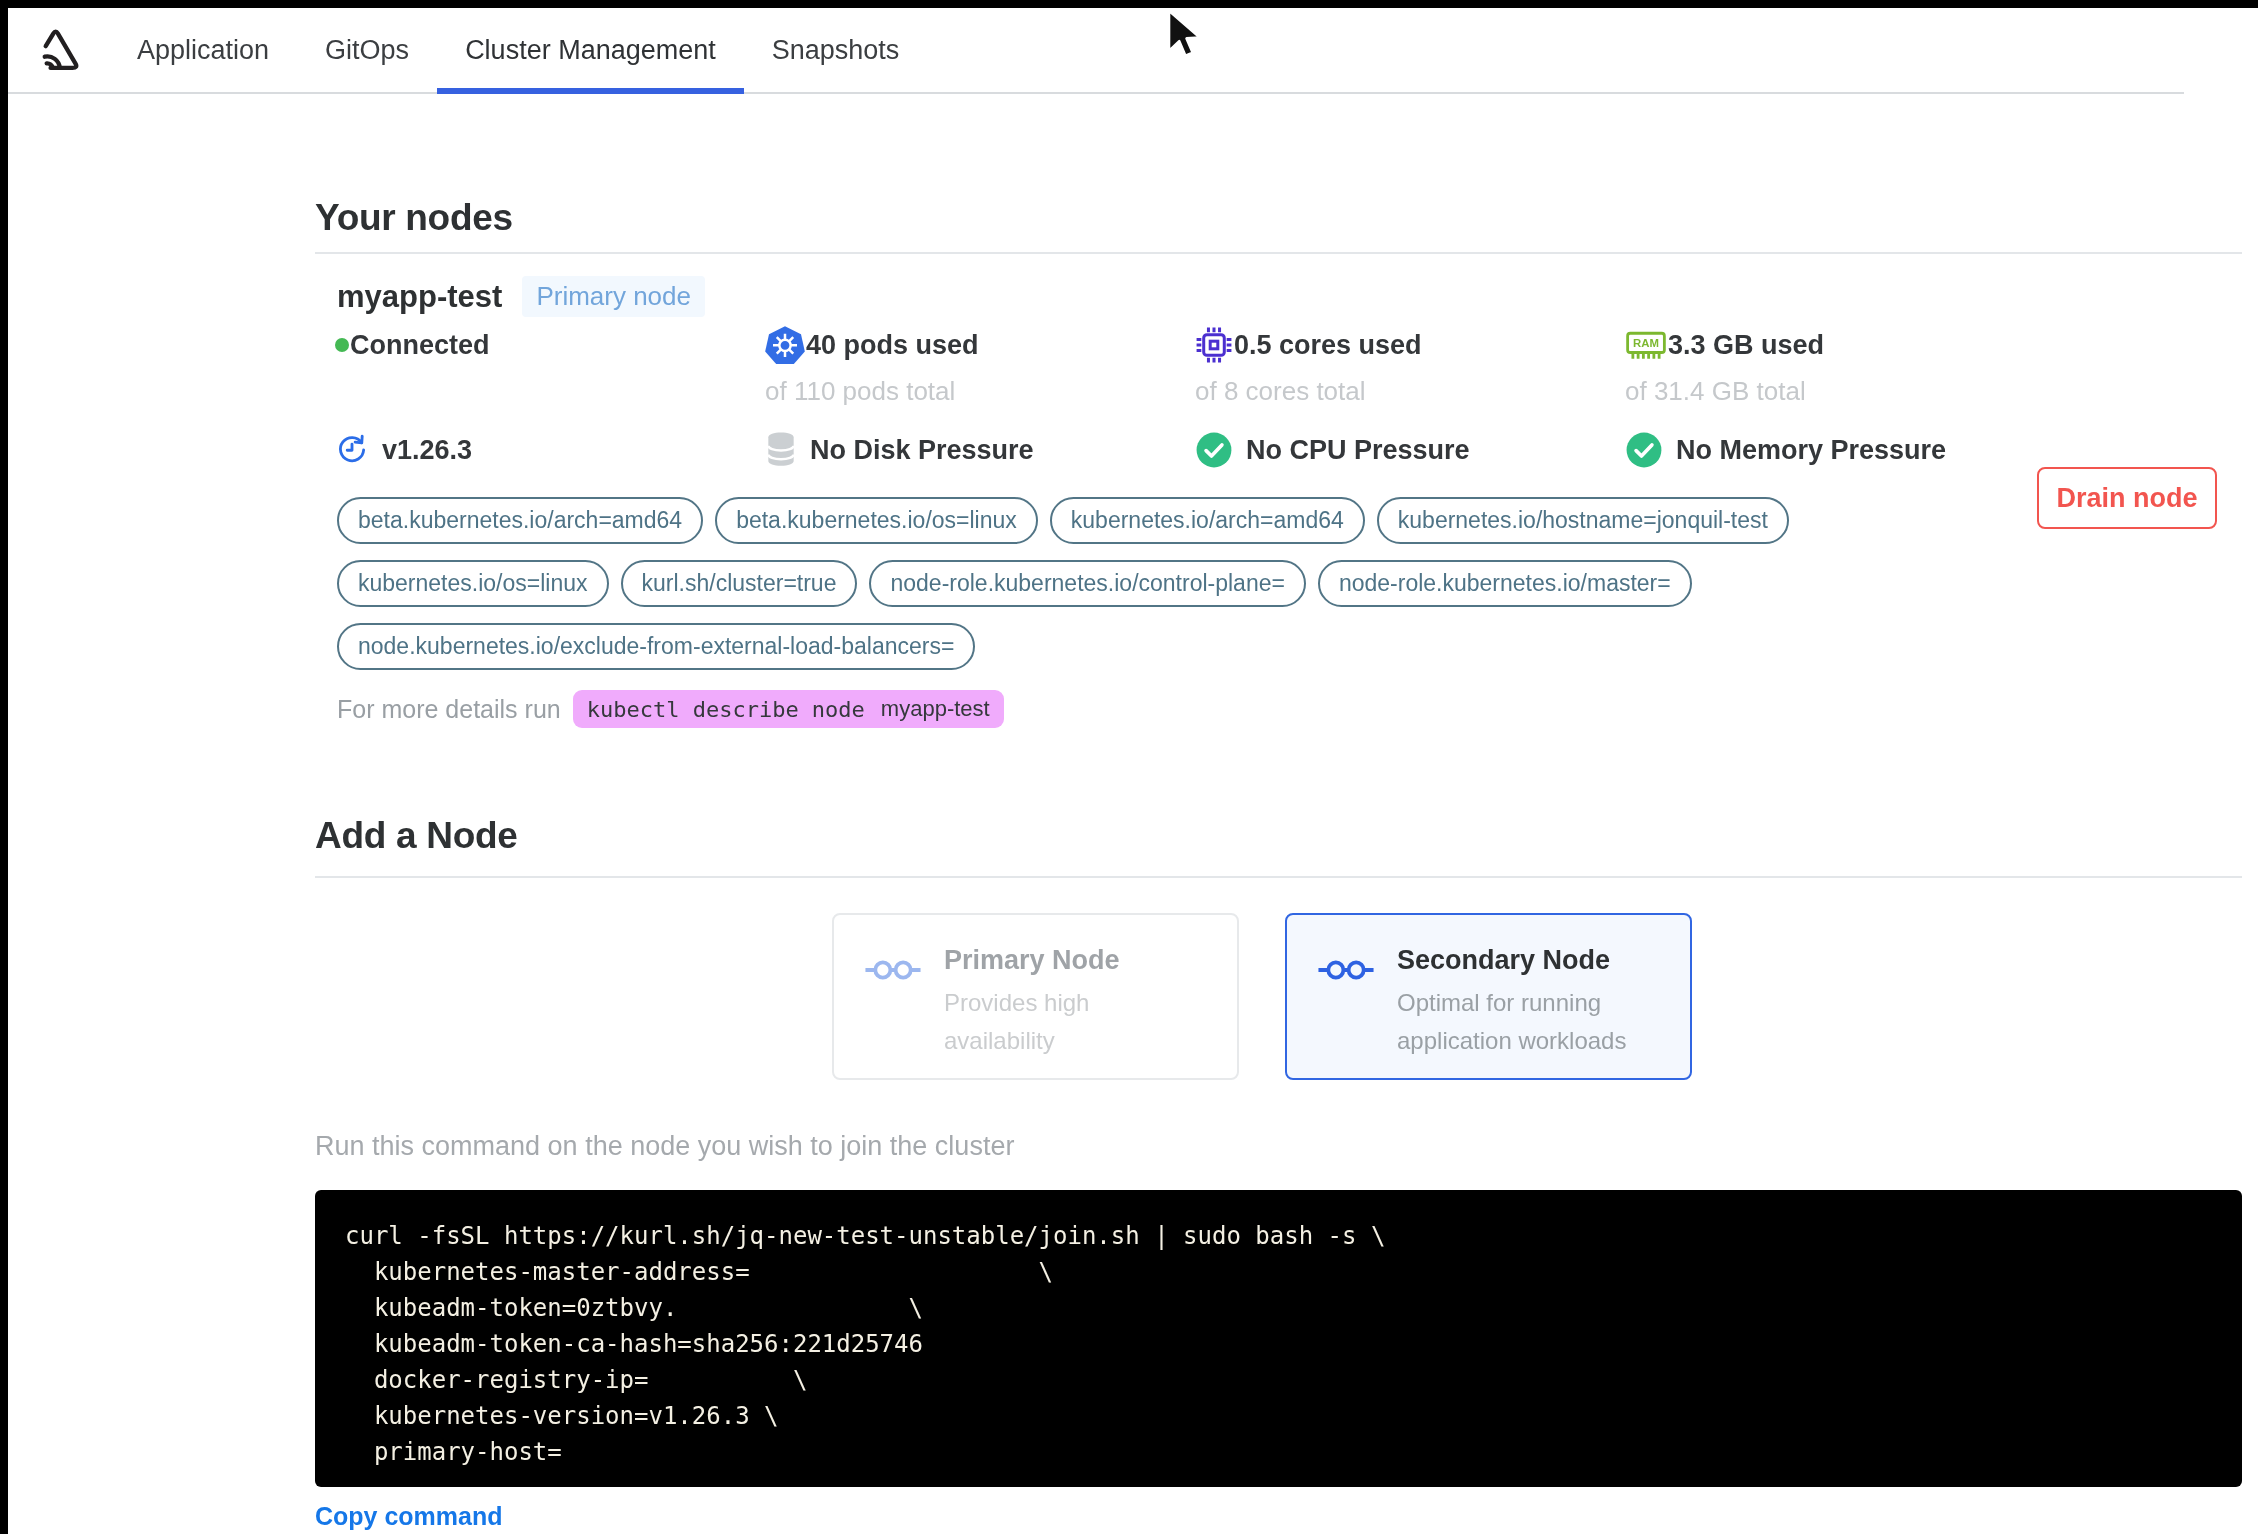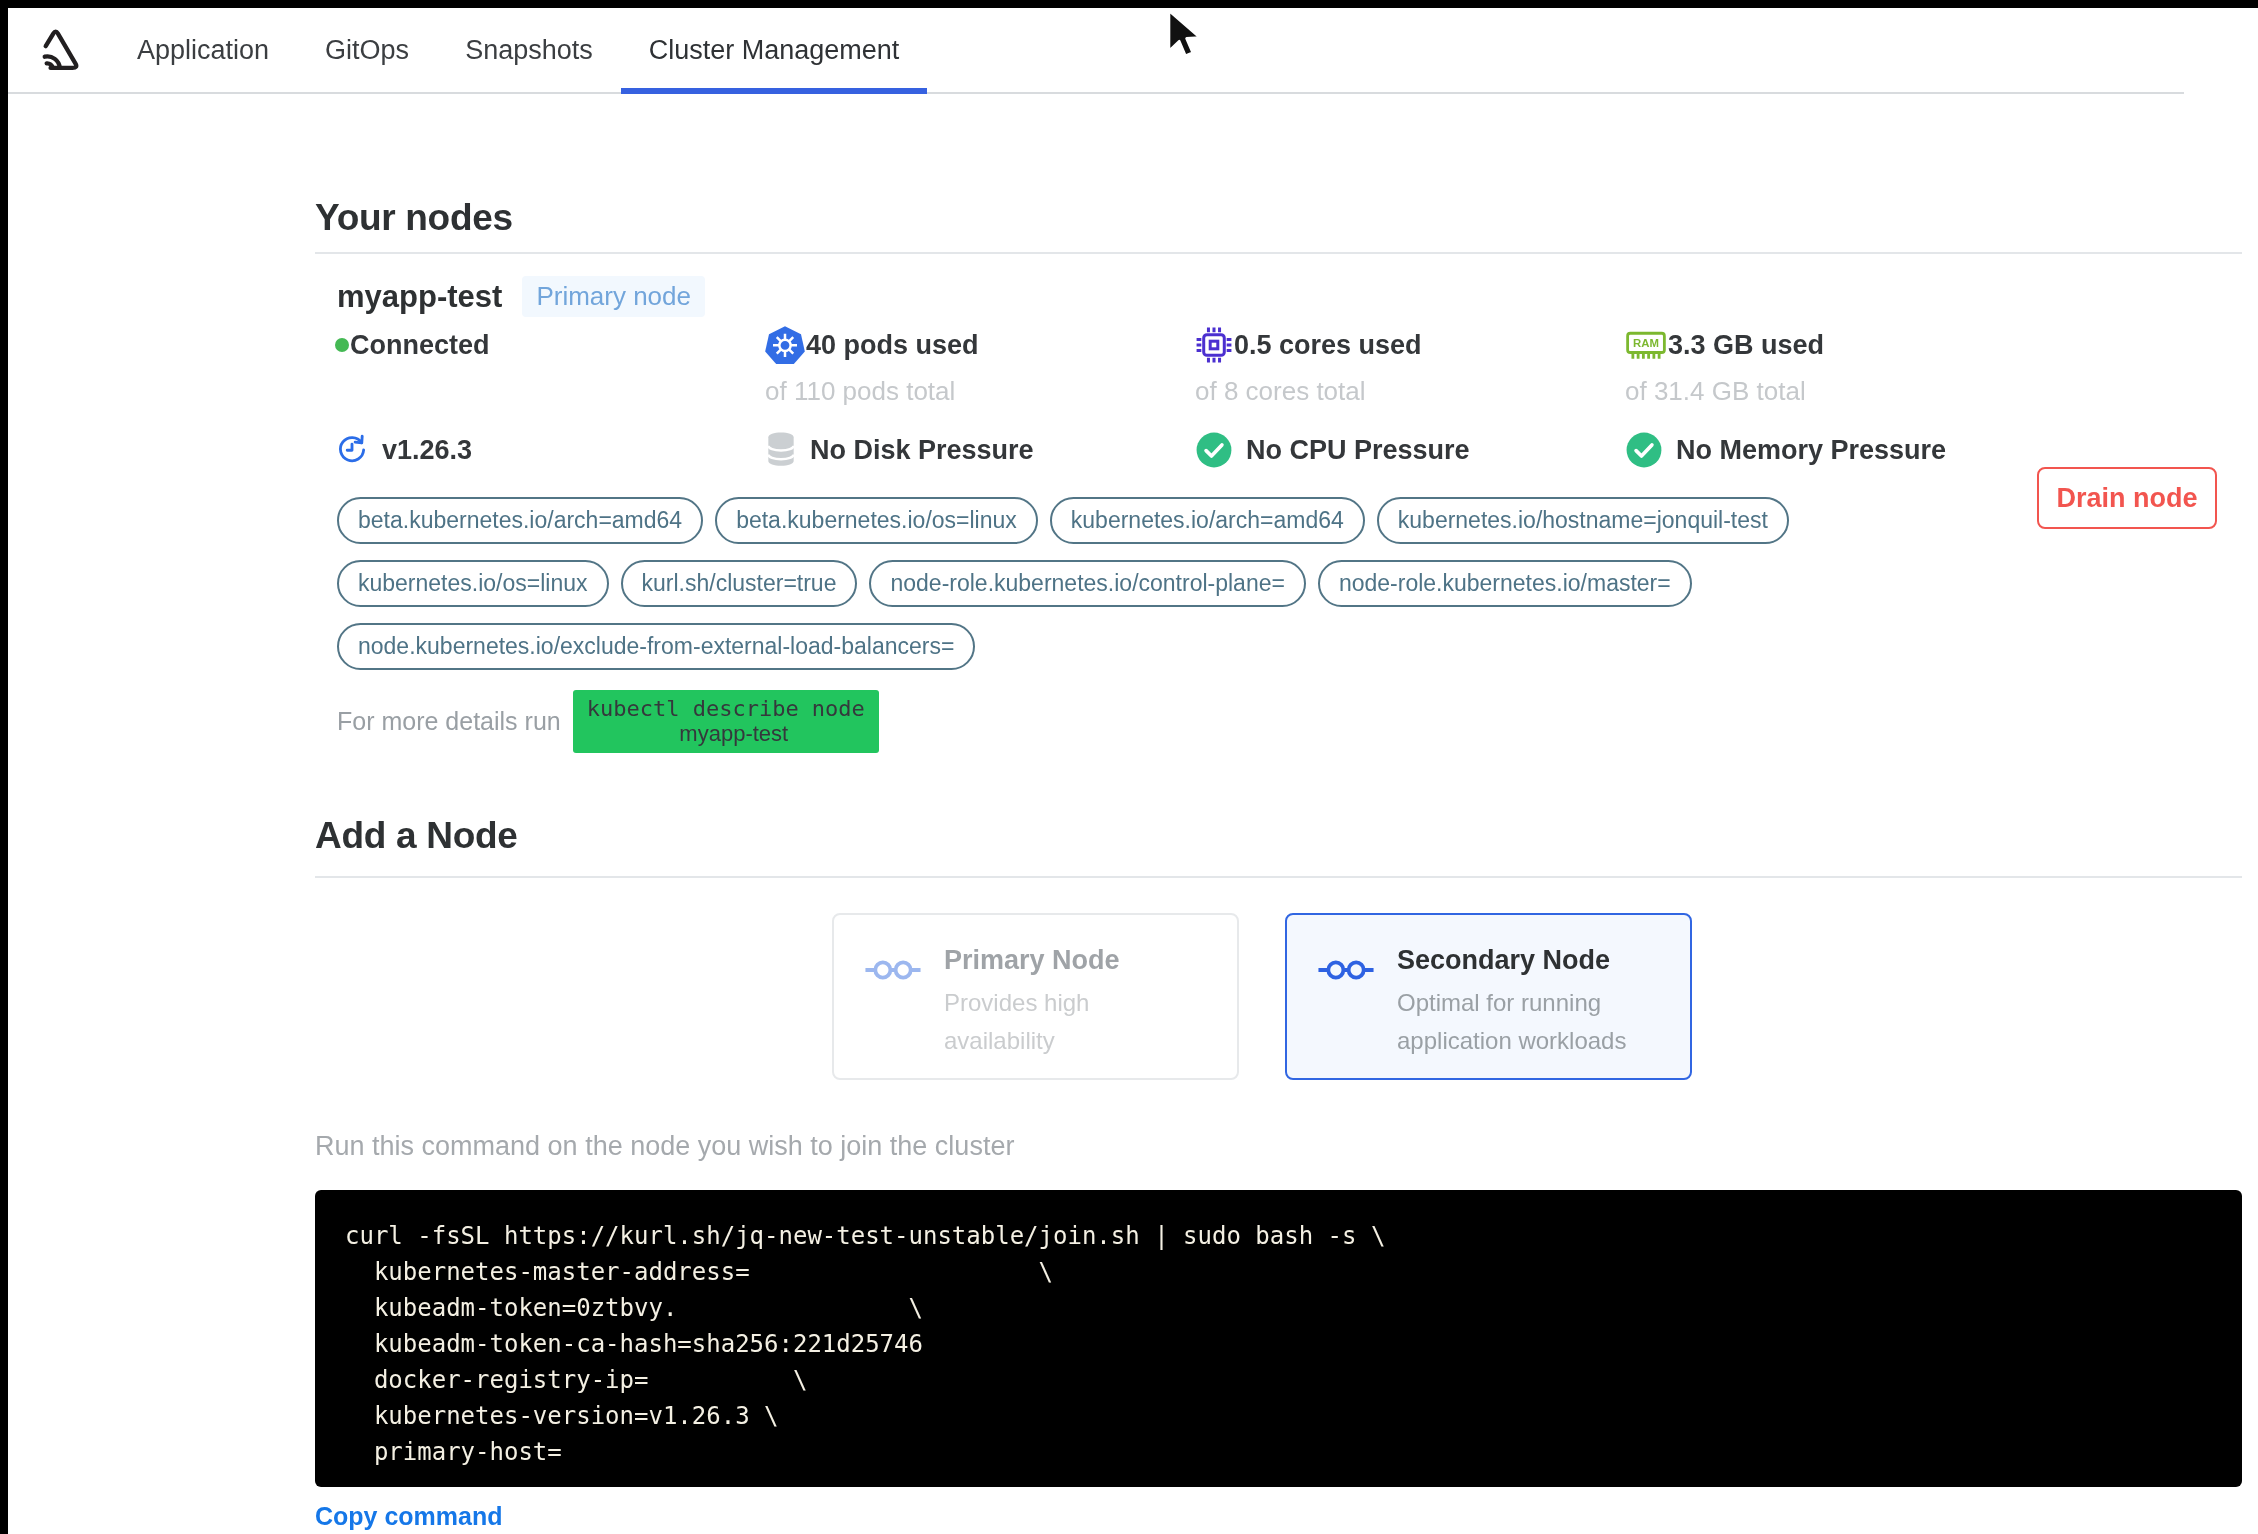--- a/index.html
+++ b/index.html
@@ -37,21 +37,21 @@
   .stat-main .txt, .stat-row2 .txt { font-size:27px; font-weight:600; color:#34373a; }
   .stat-sub  { height:59px; padding-top:8px; font-size:26px; color:#c5c8cb; }
   .stat-row2 { display:flex; align-items:center; gap:13px; height:46px; }
   .dot { width:14px; height:14px; border-radius:50%; background:#44b954; }
   .icon { display:inline-flex; align-items:flex-start; justify-content:center; }
 
   .labels-wrap { position:absolute; left:337px; top:497px; width:1590px; display:flex; flex-wrap:wrap; gap:16px 12px; }
   .pill { border:2px solid #527586; color:#4e7386; border-radius:999px; padding:8px 19px; font-size:23px; font-weight:500; white-space:nowrap; }
 
   .details-row { position:absolute; left:337px; top:690px; display:flex; align-items:center; font-size:25px; color:#999fa4; }
-  .cmd-chip { margin-left:12px; background:#22c55e; border-radius:3px; padding:6px 14px; display:flex; align-items:center;flex-direction:column; }
+  .cmd-chip { margin-left:12px; background:#f0abfc; border-radius:9px; padding:6px 14px; display:flex; align-items:center; }
   .chip-mono { font-family:"DejaVu Sans Mono", monospace; font-size:22px; color:#35383c; }
   .chip-node { font-size:22px; color:#35383c; margin-left:16px; }
 
   .drain-btn { position:absolute; left:2037px; top:467px; width:180px; height:62px; background:#fff;
                border:2px solid #f2554f; border-radius:8px; color:#f2554f; font-size:27px; font-weight:700;
                display:flex; align-items:center; justify-content:center; cursor:pointer; }
 
   .node-card { position:absolute; top:913px; width:407px; height:167px; border-radius:8px; display:flex; padding:30px 0 0 30px; cursor:pointer; }
   #card-primary   { left:832px;  background:#fff;     border:2px solid #e7e9eb; }
   #card-secondary { left:1285px; background:#f4f8fe;  border:2px solid #3166e2; }
@@ -89,26 +89,26 @@
         </g>
       </svg>
     </div>
     <nav class="tabs">
       <div class="tab">
           <span>Application</span>
         </div>
       <div class="tab">
           <span>GitOps</span>
         </div>
-      <div class="tab">
-          <span>Snapshots</span>
-        </div>
       <div class="tab active">
           <span>Cluster Management</span>
           <div class="tab-underline"></div>
+        </div>
+      <div class="tab">
+          <span>Snapshots</span>
         </div>
     </nav>
   </div>
 
   <h1 class="section-title" id="your-nodes-title">Your nodes</h1>
   <div class="hr" id="hr1"></div>
 
   <div class="node-name-row">
     <span class="node-name">myapp-test</span>
     <span class="primary-badge">Primary node</span>

